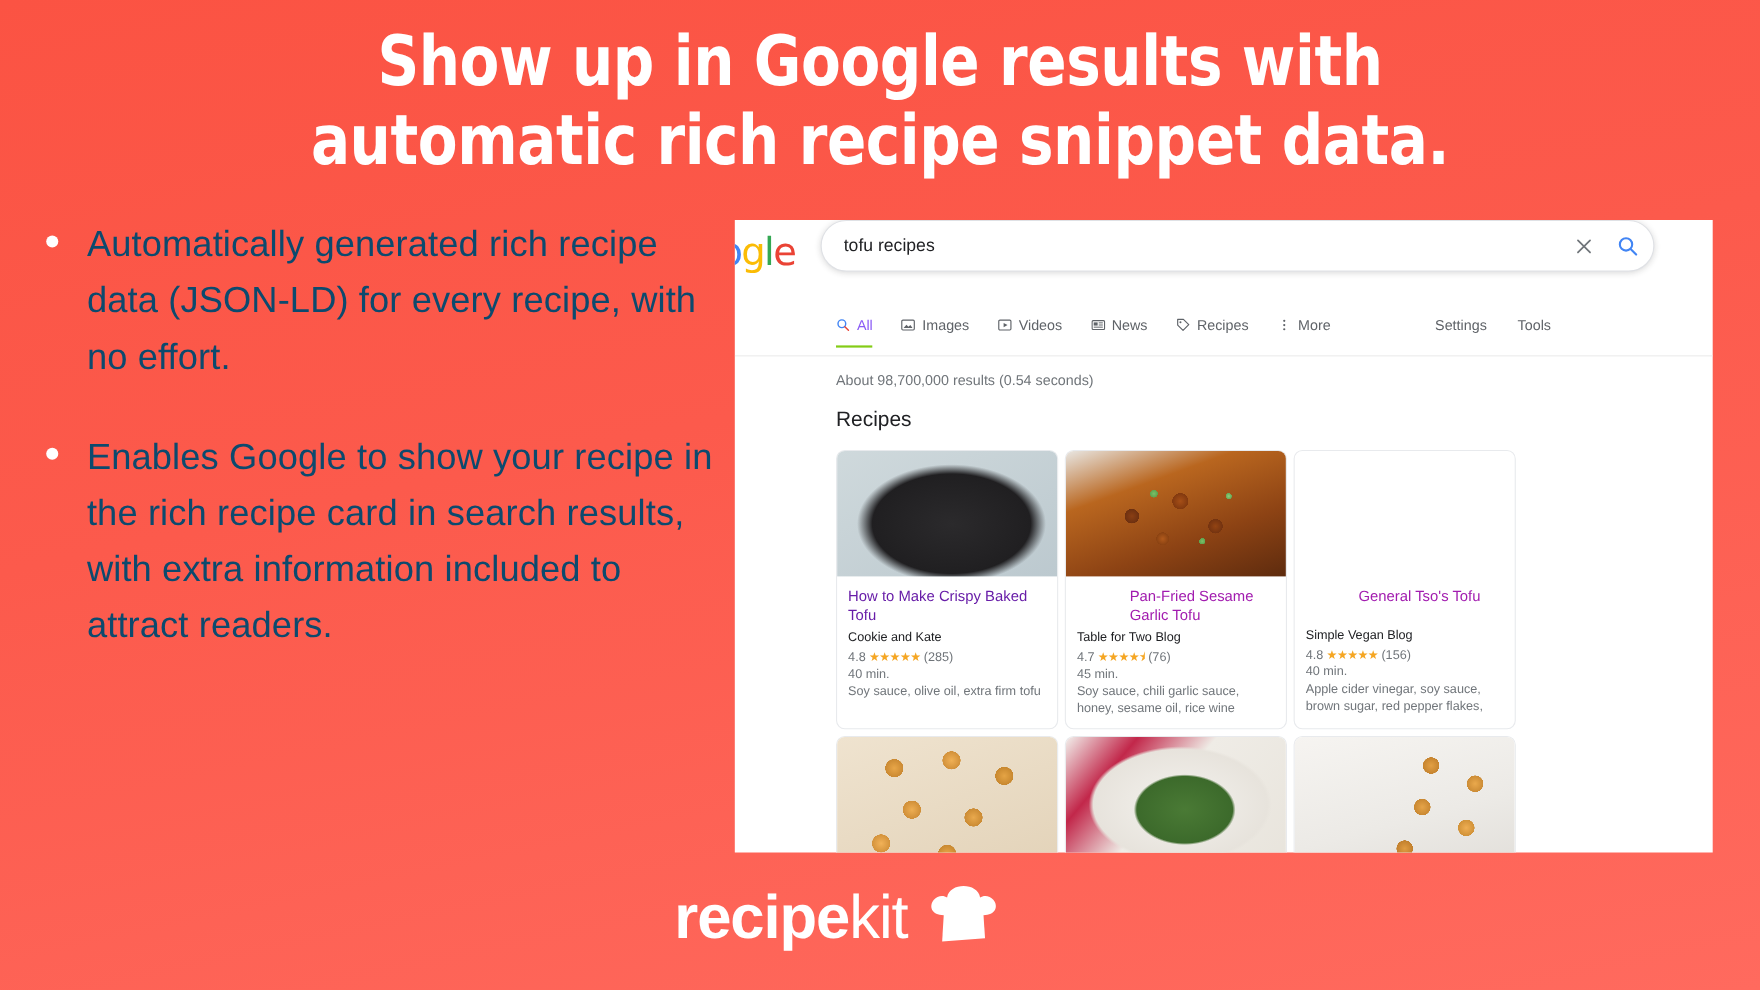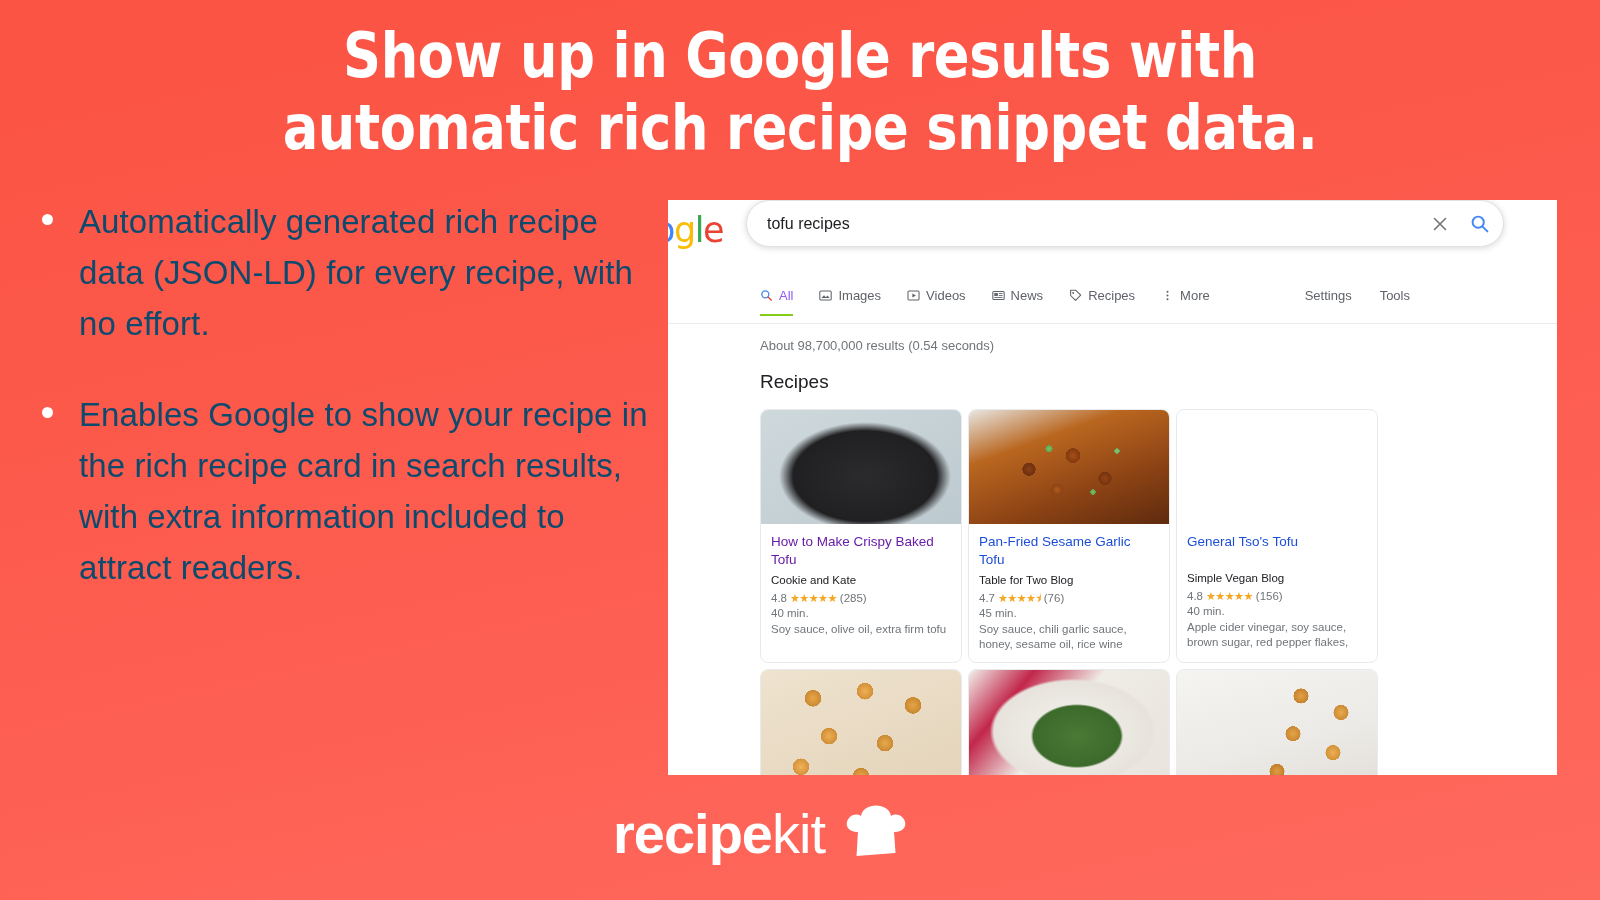--- a/index.html
+++ b/index.html
@@ -207,21 +207,21 @@
     background-size: cover;
     background-position: center;
   }
   .rcard-body { padding: 9px 10px 10px 10px; }
   .rcard-title {
     font-size: 13.5px;
     line-height: 18px;
     margin-bottom: 3px;
   }
   .rcard-title.visited { color: #681da8; }
-  .rcard-title.unvisited { color: #1d4ed8; }
+  .rcard-title.unvisited { color: #a21caf; margin-left: 48px; }
   .rcard-source {
     font-size: 11.5px;
     color: #202124;
     margin-bottom: 3px;
     line-height: 16px;
   }
   .rcard-rating {
     font-size: 11.5px;
     color: #70757a;
     display: flex;

